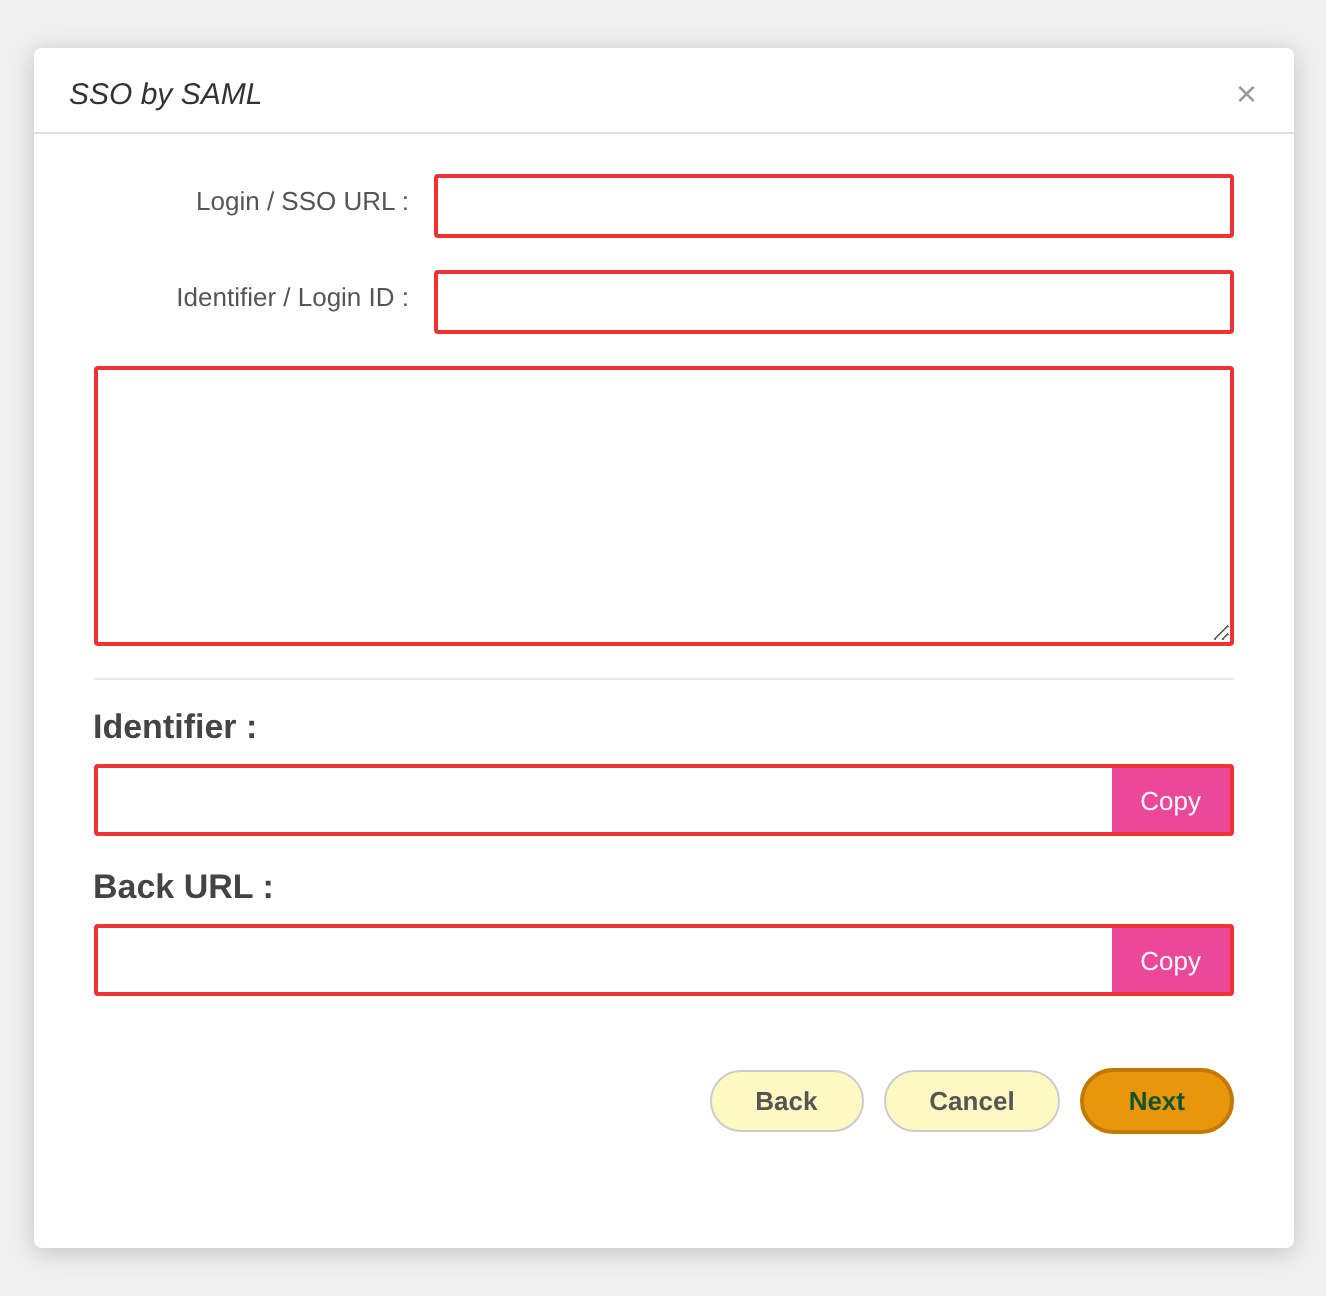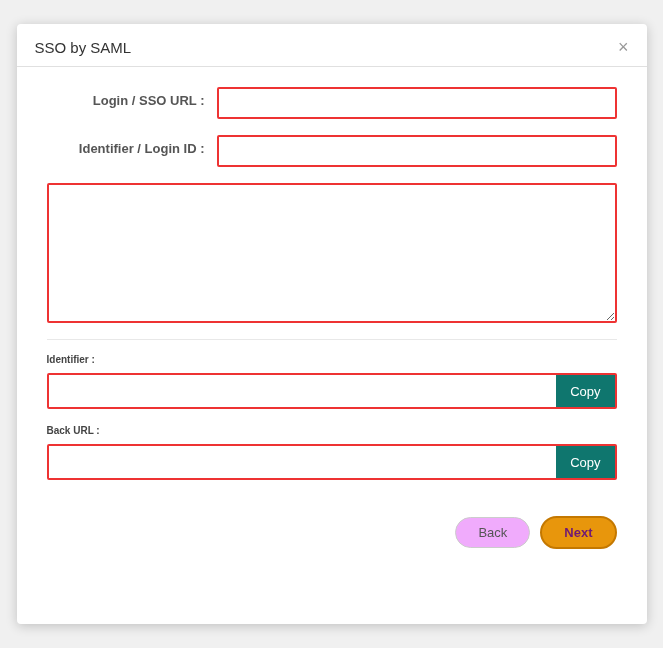--- a/index.html
+++ b/index.html
@@ -25,20 +25,21 @@
       padding: 14px 18px 10px 18px;
       border-bottom: 1px solid #e0e0e0;
       display: flex;
       align-items: center;
       justify-content: space-between;
     }
     .modal-title {
       font-size: 15px;
       color: #333;
       font-weight: normal;
+      font-style: italic;
     }
     .close-icon {
       font-size: 18px;
       color: #999;
       cursor: pointer;
       line-height: 1;
     }
     .modal-body {
       padding: 20px 30px 10px 30px;
     }
@@ -49,21 +50,20 @@
     }
     .form-label {
       width: 170px;
       min-width: 170px;
       text-align: right;
       padding-right: 12px;
       font-size: 13px;
       color: #555;
       padding-top: 6px;
       white-space: nowrap;
-      font-weight: bold;
     }
     .form-control {
       flex: 1;
       height: 32px;
       border: 2px solid #e33;
       border-radius: 2px;
       padding: 4px 8px;
       font-size: 13px;
       outline: none;
     }
@@ -71,42 +71,42 @@
       height: 140px;
       resize: vertical;
       line-height: 1.4;
     }
     .divider {
       border: none;
       border-top: 1px solid #e8e8e8;
       margin: 10px 0 14px 0;
     }
     .section-label {
-      font-size: 10px;
+      font-size: 17px;
       color: #444;
       font-weight: bold;
       margin-bottom: 8px;
     }
     .input-with-copy {
       display: flex;
       align-items: stretch;
       border: 2px solid #e33;
       border-radius: 2px;
       overflow: hidden;
     }
     .input-with-copy input {
       flex: 1;
       height: 32px;
       border: none;
       padding: 4px 8px;
       font-size: 13px;
       outline: none;
     }
     .copy-btn {
-      background: #0f766e;
+      background: #ec4899;
       color: #fff;
       border: none;
       padding: 0 14px;
       font-size: 13px;
       cursor: pointer;
       white-space: nowrap;
     }
     .field-section {
       margin-bottom: 16px;
     }
@@ -116,26 +116,27 @@
       align-items: center;
       padding: 10px 30px 10px 30px;
       gap: 10px;
     }
     .btn {
       padding: 7px 22px;
       border-radius: 20px;
       font-size: 13px;
       cursor: pointer;
       border: 1px solid #ccc;
-      background: #f0abfc;
+      background: #fef9c3;
       color: #555;
+      font-weight: bold;
     }
     .btn-next {
       background: #e8960c;
-      color: #701a75;
+      color: #14532d;
       border: 2px solid #c47800;
       font-weight: bold;
     }
     
     textarea::-webkit-scrollbar {
       width: 8px;
     }
     textarea::-webkit-scrollbar-track {
       background: #f1f1f1;
     }
@@ -181,15 +182,16 @@
       <div class="section-label">Back URL :</div>
       <div class="input-with-copy">
         <input type="text" value="" style="">
         <button class="copy-btn">Copy</button>
       </div>
     </div>
   </div>
 
   <div class="modal-footer">
     <button class="btn">Back</button>
+    <button class="btn">Cancel</button>
     <button class="btn btn-next">Next</button>
   </div>
 </div>
 
 </body></html>

